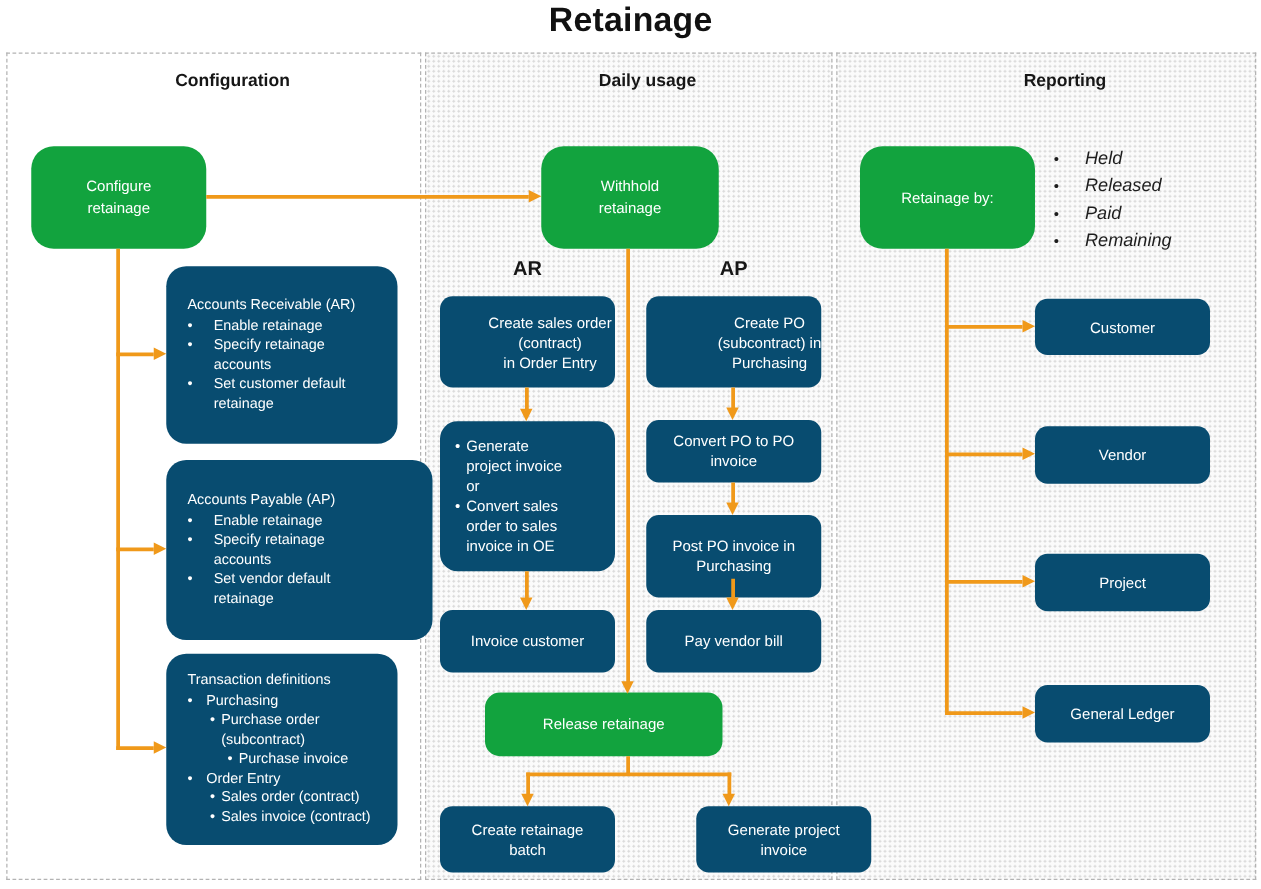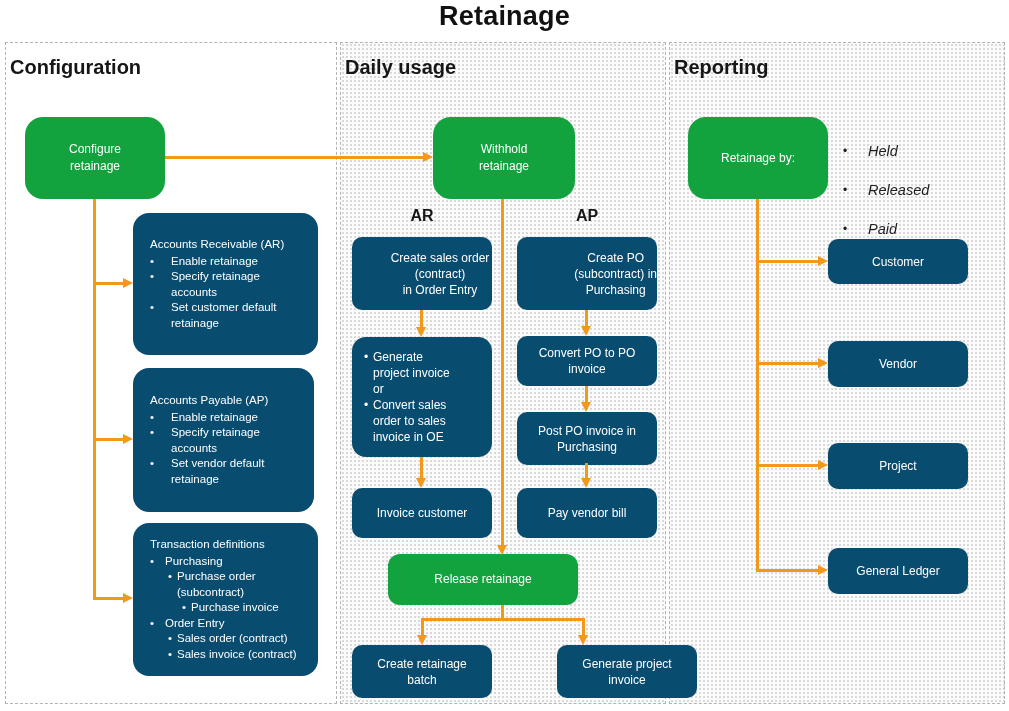--- a/index.html
+++ b/index.html
@@ -15,22 +15,22 @@
   .panel.plain{background:#ffffff;}
   .panel.dotted{
     background-color:#fbfbfb;
     background-image:radial-gradient(#d9d9d9 0.9px, transparent 0.9px);
     background-size:4px 4px;
   }
   #panel-config{left:5px;width:332px;}
   #panel-daily{left:340px;width:326px;}
   #panel-report{left:669px;width:336px;}
   .panel-header{
-    position:absolute;top:13px;left:4px;width:100%;
-    font-weight:700;font-size:20px;color:#161616;
+    position:absolute;top:13px;left:15px;width:100%;text-align:center;
+    font-weight:700;font-size:14px;color:#161616;
   }
   .pre{white-space:pre-line;}
   
   .gbox{
     position:absolute;background:#12A33E;color:#fff;border-radius:18px;
     display:flex;align-items:center;justify-content:center;text-align:center;
     font-size:12px;line-height:17px;
   }
   .bbox{
     position:absolute;background:#084C70;color:#fff;border-radius:10px;
@@ -52,21 +52,21 @@
   .trow.lv3::before{content:"\2022";width:9px;flex:0 0 9px;}
   .listbox2{
     border-radius:14px;flex-direction:column;align-items:flex-start;justify-content:center;
     text-align:left;padding:8px 6px 8px 12px;
   }
   .srow{display:flex;}
   .srow::before{content:"\2022";width:9px;flex:0 0 9px;}
   .collabel{position:absolute;font-weight:700;font-size:16px;text-align:center;color:#161616;}
   
   .rlist{position:absolute;left:843px;top:120px;font-style:italic;font-size:14.5px;color:#1d1d1d;}
-  .rrow{display:flex;margin-bottom:7px;line-height:15px;margin-top:24px;}
+  .rrow{display:flex;margin-bottom:7px;line-height:15px;}
   .rrow::before{content:"\2022";width:25px;flex:0 0 25px;font-style:normal;font-size:12px;}
   
   .hline,.vline{position:absolute;background:#F0991A;}
   .hline{height:3px;}
   .vline{width:3px;}
   .arr-r{position:absolute;width:0;height:0;border-top:5.5px solid transparent;border-bottom:5.5px solid transparent;border-left:10px solid #F0991A;}
   .arr-d{position:absolute;width:0;height:0;border-left:5.5px solid transparent;border-right:5.5px solid transparent;border-top:10px solid #F0991A;}
 </style>
 </head>
 <body>
@@ -98,21 +98,21 @@
     <div class="brow">
         <span class="pre">Specify retainage
 accounts</span>
       </div>
     <div class="brow">
         <span class="pre">Set customer default
 retainage</span>
       </div>
   </div>
 
-  <div class="bbox listbox" style="left:133px;top:368px;width:181px;height:144px;">
+  <div class="bbox listbox" style="left:133px;top:368px;width:213px;height:144px;">
     <div class="ltitle">Accounts Payable (AP)</div>
     <div class="brow">
         <span class="pre">Enable retainage</span>
       </div>
     <div class="brow">
         <span class="pre">Specify retainage
 accounts</span>
       </div>
     <div class="brow">
         <span class="pre">Set vendor default
@@ -174,21 +174,21 @@
 
   <div class="bbox" style="left:517px;top:237px;width:140px;height:73px;justify-content:flex-end;">
     <span class="pre">Create PO
 (subcontract) in
 Purchasing</span>
   </div>
   <div class="bbox" style="left:517px;top:336px;width:140px;height:50px;">
     <span class="pre">Convert PO to PO
 invoice</span>
   </div>
-  <div class="bbox" style="left:517px;top:412px;width:140px;height:53px;">
+  <div class="bbox" style="left:517px;top:412px;width:140px;height:66px;">
     <span class="pre">Post PO invoice in
 Purchasing</span>
   </div>
   <div class="bbox" style="left:517px;top:488px;width:140px;height:50px;">
     <span class="pre">Pay vendor bill</span>
   </div>
 
   <div class="gbox" style="left:388px;top:554px;width:190px;height:51px;border-radius:12px;">
     <span>Release retainage</span>
   </div>

